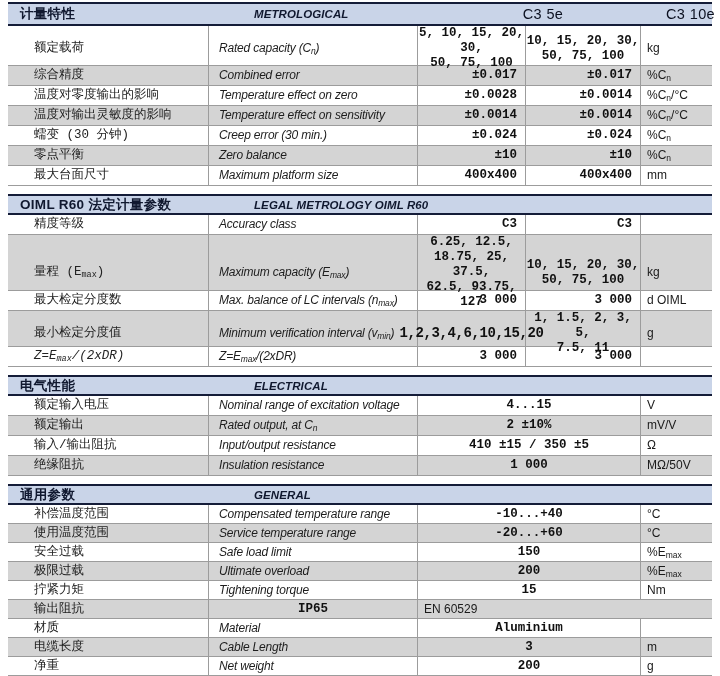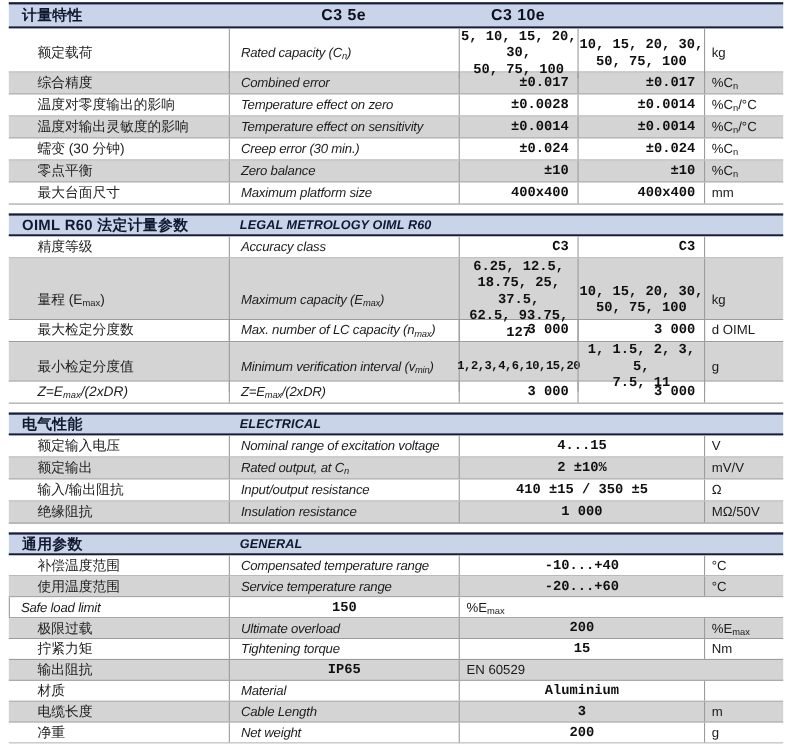--- a/index.html
+++ b/index.html
@@ -2,52 +2,53 @@
 <html><head>
 <meta charset="utf-8">
 <style>
   html,body{margin:0;padding:0;background:#ffffff;}
   body{width:720px;height:676px;overflow:hidden;font-family:"Liberation Sans",sans-serif;-webkit-font-smoothing:antialiased;}
   *{box-sizing:border-box;}
   .sheet{padding:2px 8px 0 8px;}
   section{margin:0;}
   .gap{height:8px;}
   
-  .sh{display:grid;grid-template-columns:200px 209px 108px 115px 1fr;align-items:center;background:#c9d4e8;border-top:2px solid #141c38;border-bottom:2px solid #141c38;height:24px;}
+  .sh{display:grid;grid-template-columns:200px 209px 108px 115px 1fr;align-items:center;background:#c9d4e8;border-top:2px solid #141c38;border-bottom:2px solid #141c38;height:24px;gap:36px;}
   .sh.small{height:21px;}
   .sh .tcn{padding-left:12px;font-weight:bold;font-size:13.5px;color:#10182f;letter-spacing:.3px;white-space:nowrap;}
   .sh .ten{grid-column:2/3;padding-left:10px;font-weight:bold;font-style:italic;font-size:11.5px;color:#10182f;letter-spacing:.1px;white-space:nowrap;}
   .sh .ten.wide{grid-column:2/6;}
-  .sh .model{text-align:center;font-weight:bold;font-size:14.5px;color:#0b1020;letter-spacing:.4px;}
+  .sh .model{text-align:center;font-weight:normal;font-size:14.5px;color:#0b1020;letter-spacing:.4px;}
   
   .row{display:grid;grid-template-columns:200px 209px 108px 115px 1fr;background:#ffffff;border-bottom:1px solid #9c9c9c;align-items:stretch;}
   .row.m{grid-template-columns:200px 209px 223px 1fr;}
   .row.g{background:#d4d4d4;}
   .h19{height:19px;}.h20{height:20px;}.h36{height:36px;}.h40{height:40px;}.h56{height:56px;}
   .c{display:flex;align-items:center;min-width:0;}
-  .cn{padding-left:26px;font-family:Liberation Sans, sans-serif;font-size:12.5px;color:#222;white-space:nowrap;}
+  .cn{padding-left:26px;font-family:Liberation Mono, monospace;font-size:12.5px;color:#222;white-space:nowrap;}
   .cn.it .t{font-style:italic;}
   .en{border-left:1px solid #9c9c9c;padding-left:10px;font-style:italic;font-size:12px;letter-spacing:-0.2px;color:#1d1d1d;white-space:nowrap;}
   .v{border-left:1px solid #9c9c9c;justify-content:flex-end;padding-right:8px;font-weight:bold;font-size:12.5px;color:#101010;font-family:Liberation Mono, monospace;}
   .v .t{white-space:pre-line;text-align:right;line-height:15px;}
   .row.ctr .v{justify-content:center;padding-right:0;padding-left:0;}
   .row.ctr .v .t{text-align:center;}
-  .v .t.squeeze{font-size:11px;letter-spacing:-0.4px;}
+  .v .t.squeeze{font-size:14px;letter-spacing:-0.4px;}
   .u{border-left:1px solid #9c9c9c;padding-left:6px;font-size:12px;color:#1a1a1a;white-space:nowrap;}
   .t{line-height:1.2;}
   sub{font-size:8.5px;line-height:1;vertical-align:-2px;}
 </style>
 </head>
 <body>
 
 <div class="sheet">
 
   <section>
     <div class="sh">
       <span class="tcn">计量特性</span>
+      <span class="ten">METROLOGICAL</span>
       <span class="model">C3 5e</span>
       <span class="model">C3 10e</span>
       <span></span>
     </div>
     <div class="row ctr h40">
       <div class="c cn">
           <span class="t">额定载荷</span>
         </div>
       <div class="c en">
           <span class="t"><span>Rated capacity (C</span><sub>n</sub><span>)</span></span>
@@ -210,21 +211,21 @@
         </div>
       <div class="c u">
           <span class="t">kg</span>
         </div>
     </div>
     <div class="row h20">
       <div class="c cn">
           <span class="t">最大检定分度数</span>
         </div>
       <div class="c en">
-          <span class="t"><span>Max. number of LC capacity (n</span><sub>max</sub><span>)</span></span>
+          <span class="t"><span>Max. balance of LC intervals (n</span><sub>max</sub><span>)</span></span>
         </div>
       <div class="c v">
           <span class="t">3 000</span>
         </div>
       <div class="c v">
           <span class="t">3 000</span>
         </div>
       <div class="c u">
           <span class="t">d OIML</span>
         </div>
@@ -360,20 +361,23 @@
           <span class="t">Service temperature range</span>
         </div>
       <div class="c v">
           <span class="t">-20...+60</span>
         </div>
       <div class="c u">
           <span class="t">°C</span>
         </div>
     </div>
     <div class="row m ctr h19">
+      <div class="c cn">
+          <span class="t">安全过载</span>
+        </div>
       <div class="c en">
           <span class="t">Safe load limit</span>
         </div>
       <div class="c v">
           <span class="t">150</span>
         </div>
       <div class="c u">
           <span class="t"><span>%E</span><sub>max</sub></span>
         </div>
     </div>

